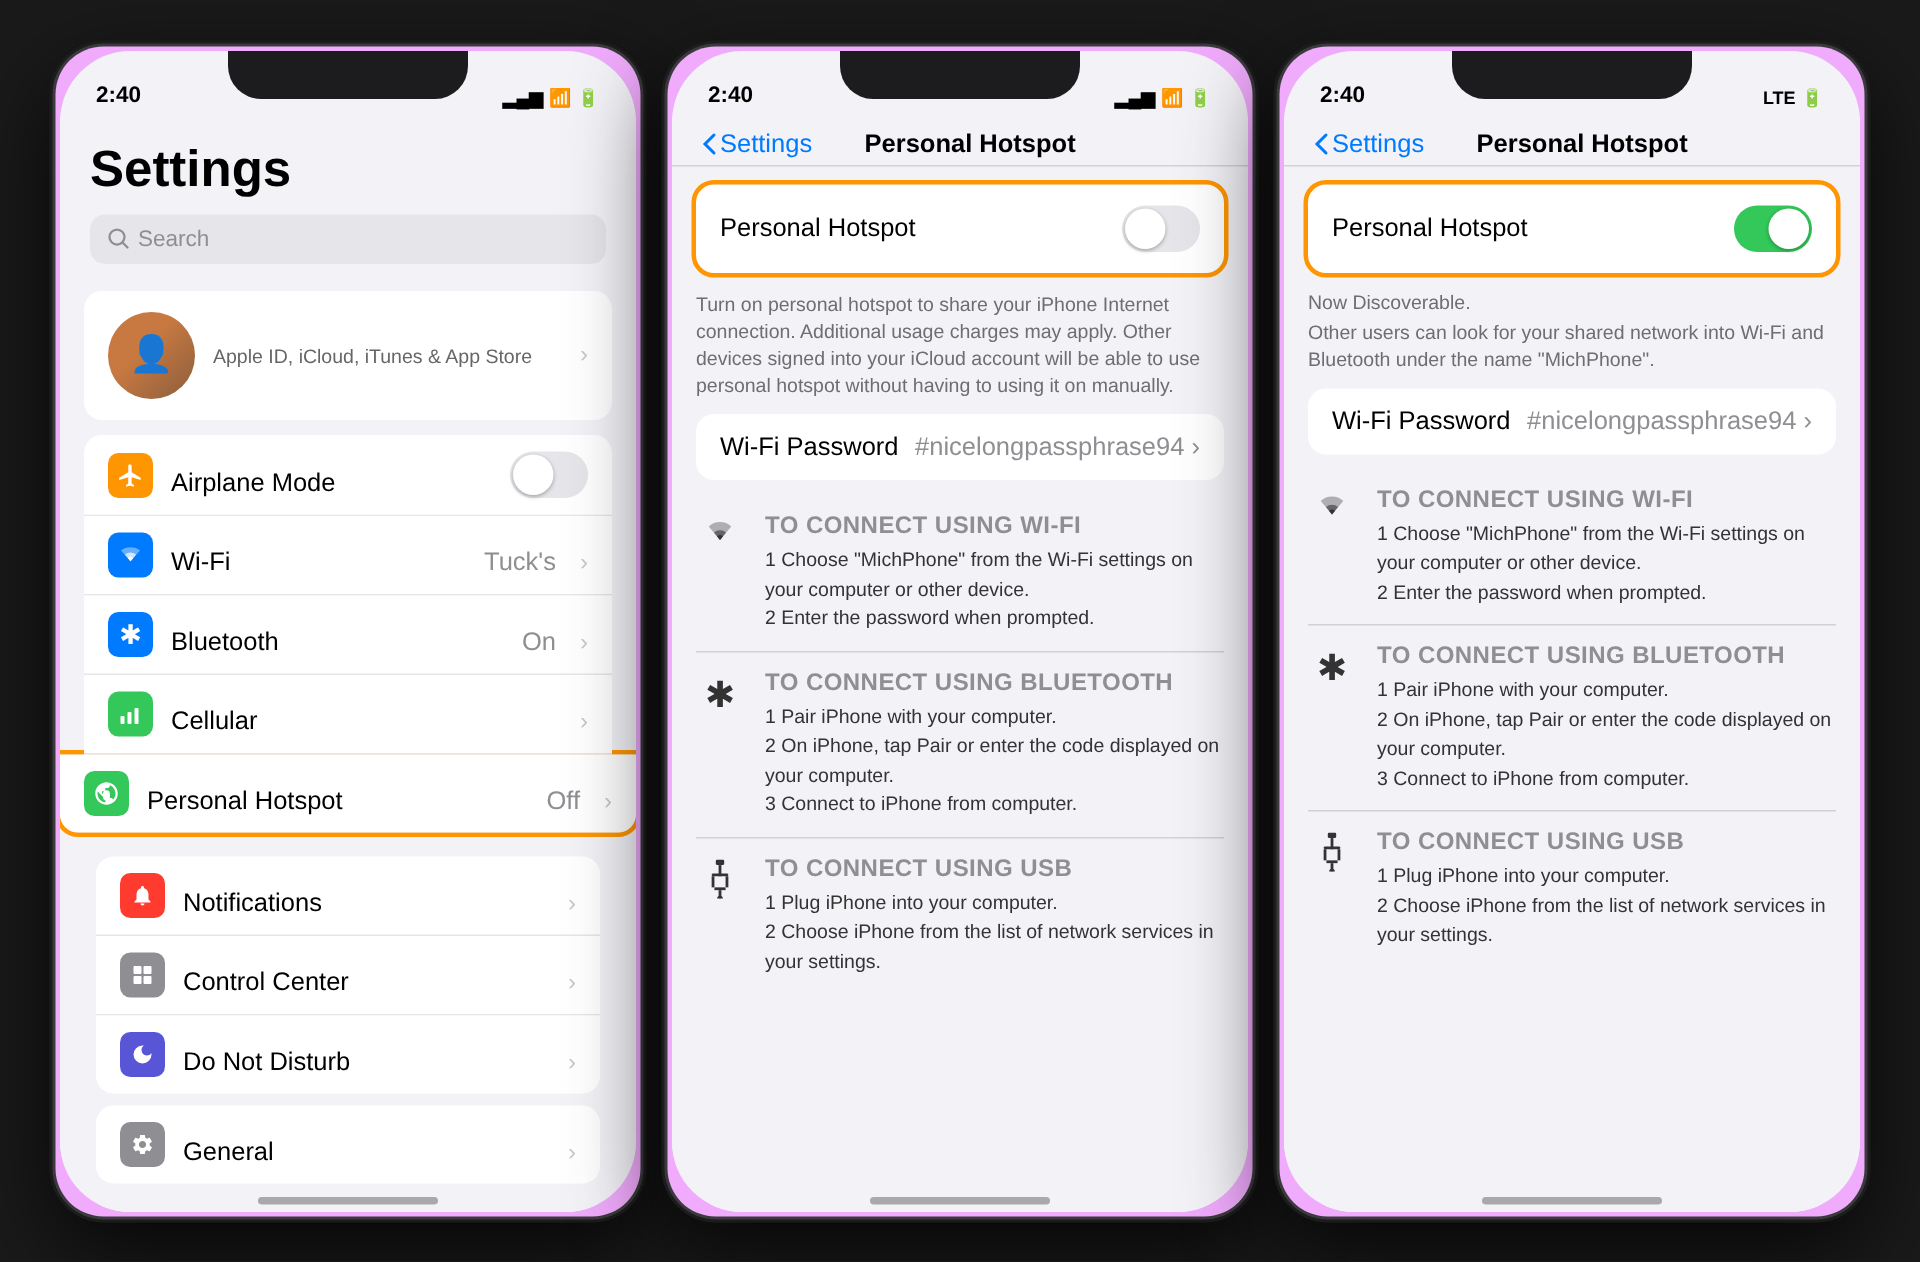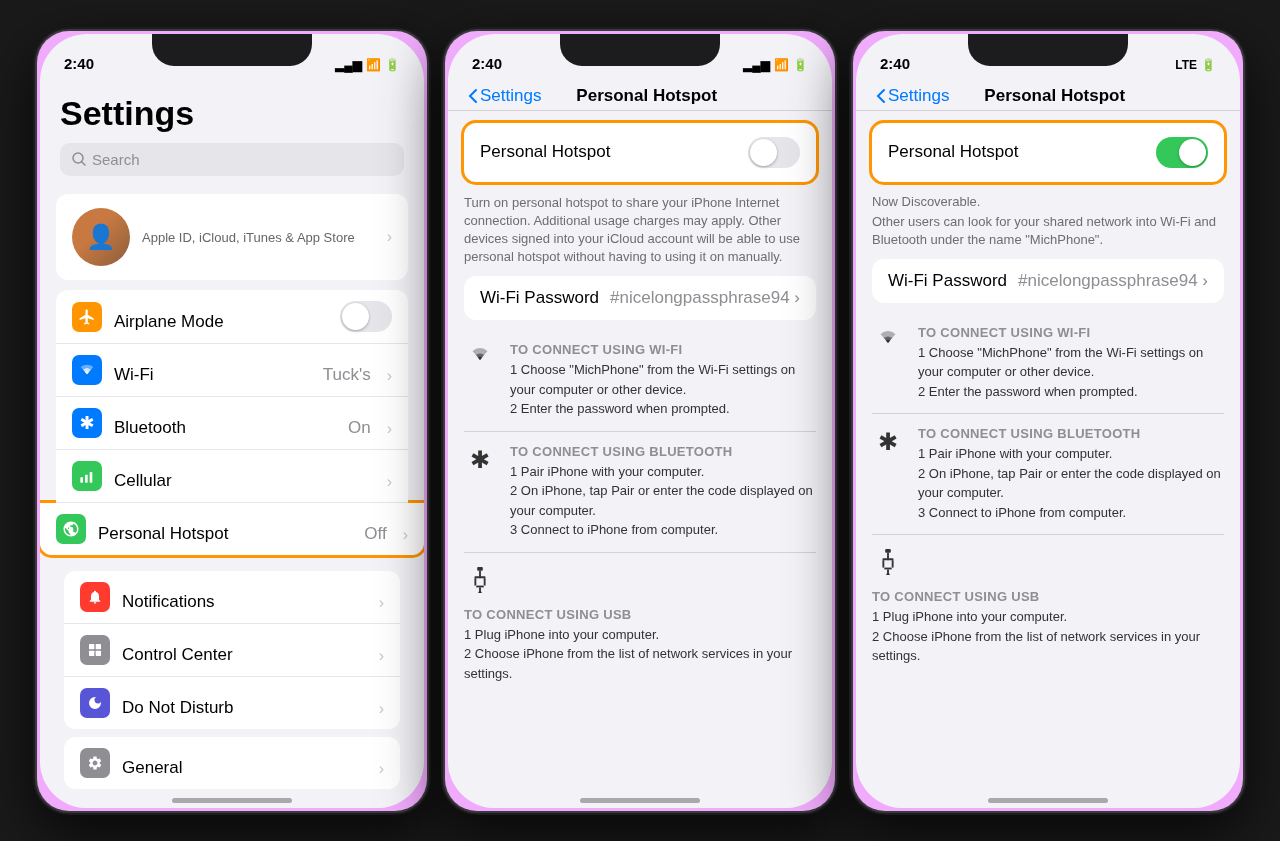--- a/index.html
+++ b/index.html
@@ -261,33 +261,33 @@
     }
     .wifi-pw-label { font-size: 17px; color: #000; }
     .wifi-pw-value { font-size: 17px; color: #8e8e93; }
     .connect-item {
       display: flex;
       gap: 14px;
       padding: 12px 0;
       border-bottom: 0.5px solid #d1d1d6;
       align-items: flex-start;
     }
-    .connect-item:last-child { border-bottom: none; flex-direction: column; }
+    .connect-item:last-child { border-bottom: none; }
     .connect-icon {
       width: 32px;
       display: flex;
       justify-content: center;
       padding-top: 2px;
       flex-shrink: 0;
       font-size: 22px;
       color: #333;
     }
     .connect-text { flex: 1; }
     .connect-title {
-      font-size: 13px;
+      font-size: 16px;
       font-weight: 600;
       color: #8e8e93;
       text-transform: uppercase;
       letter-spacing: 0.3px;
       margin-bottom: 3px;
     }
     .connect-steps {
       font-size: 13px;
       color: #333;
       line-height: 1.5;

